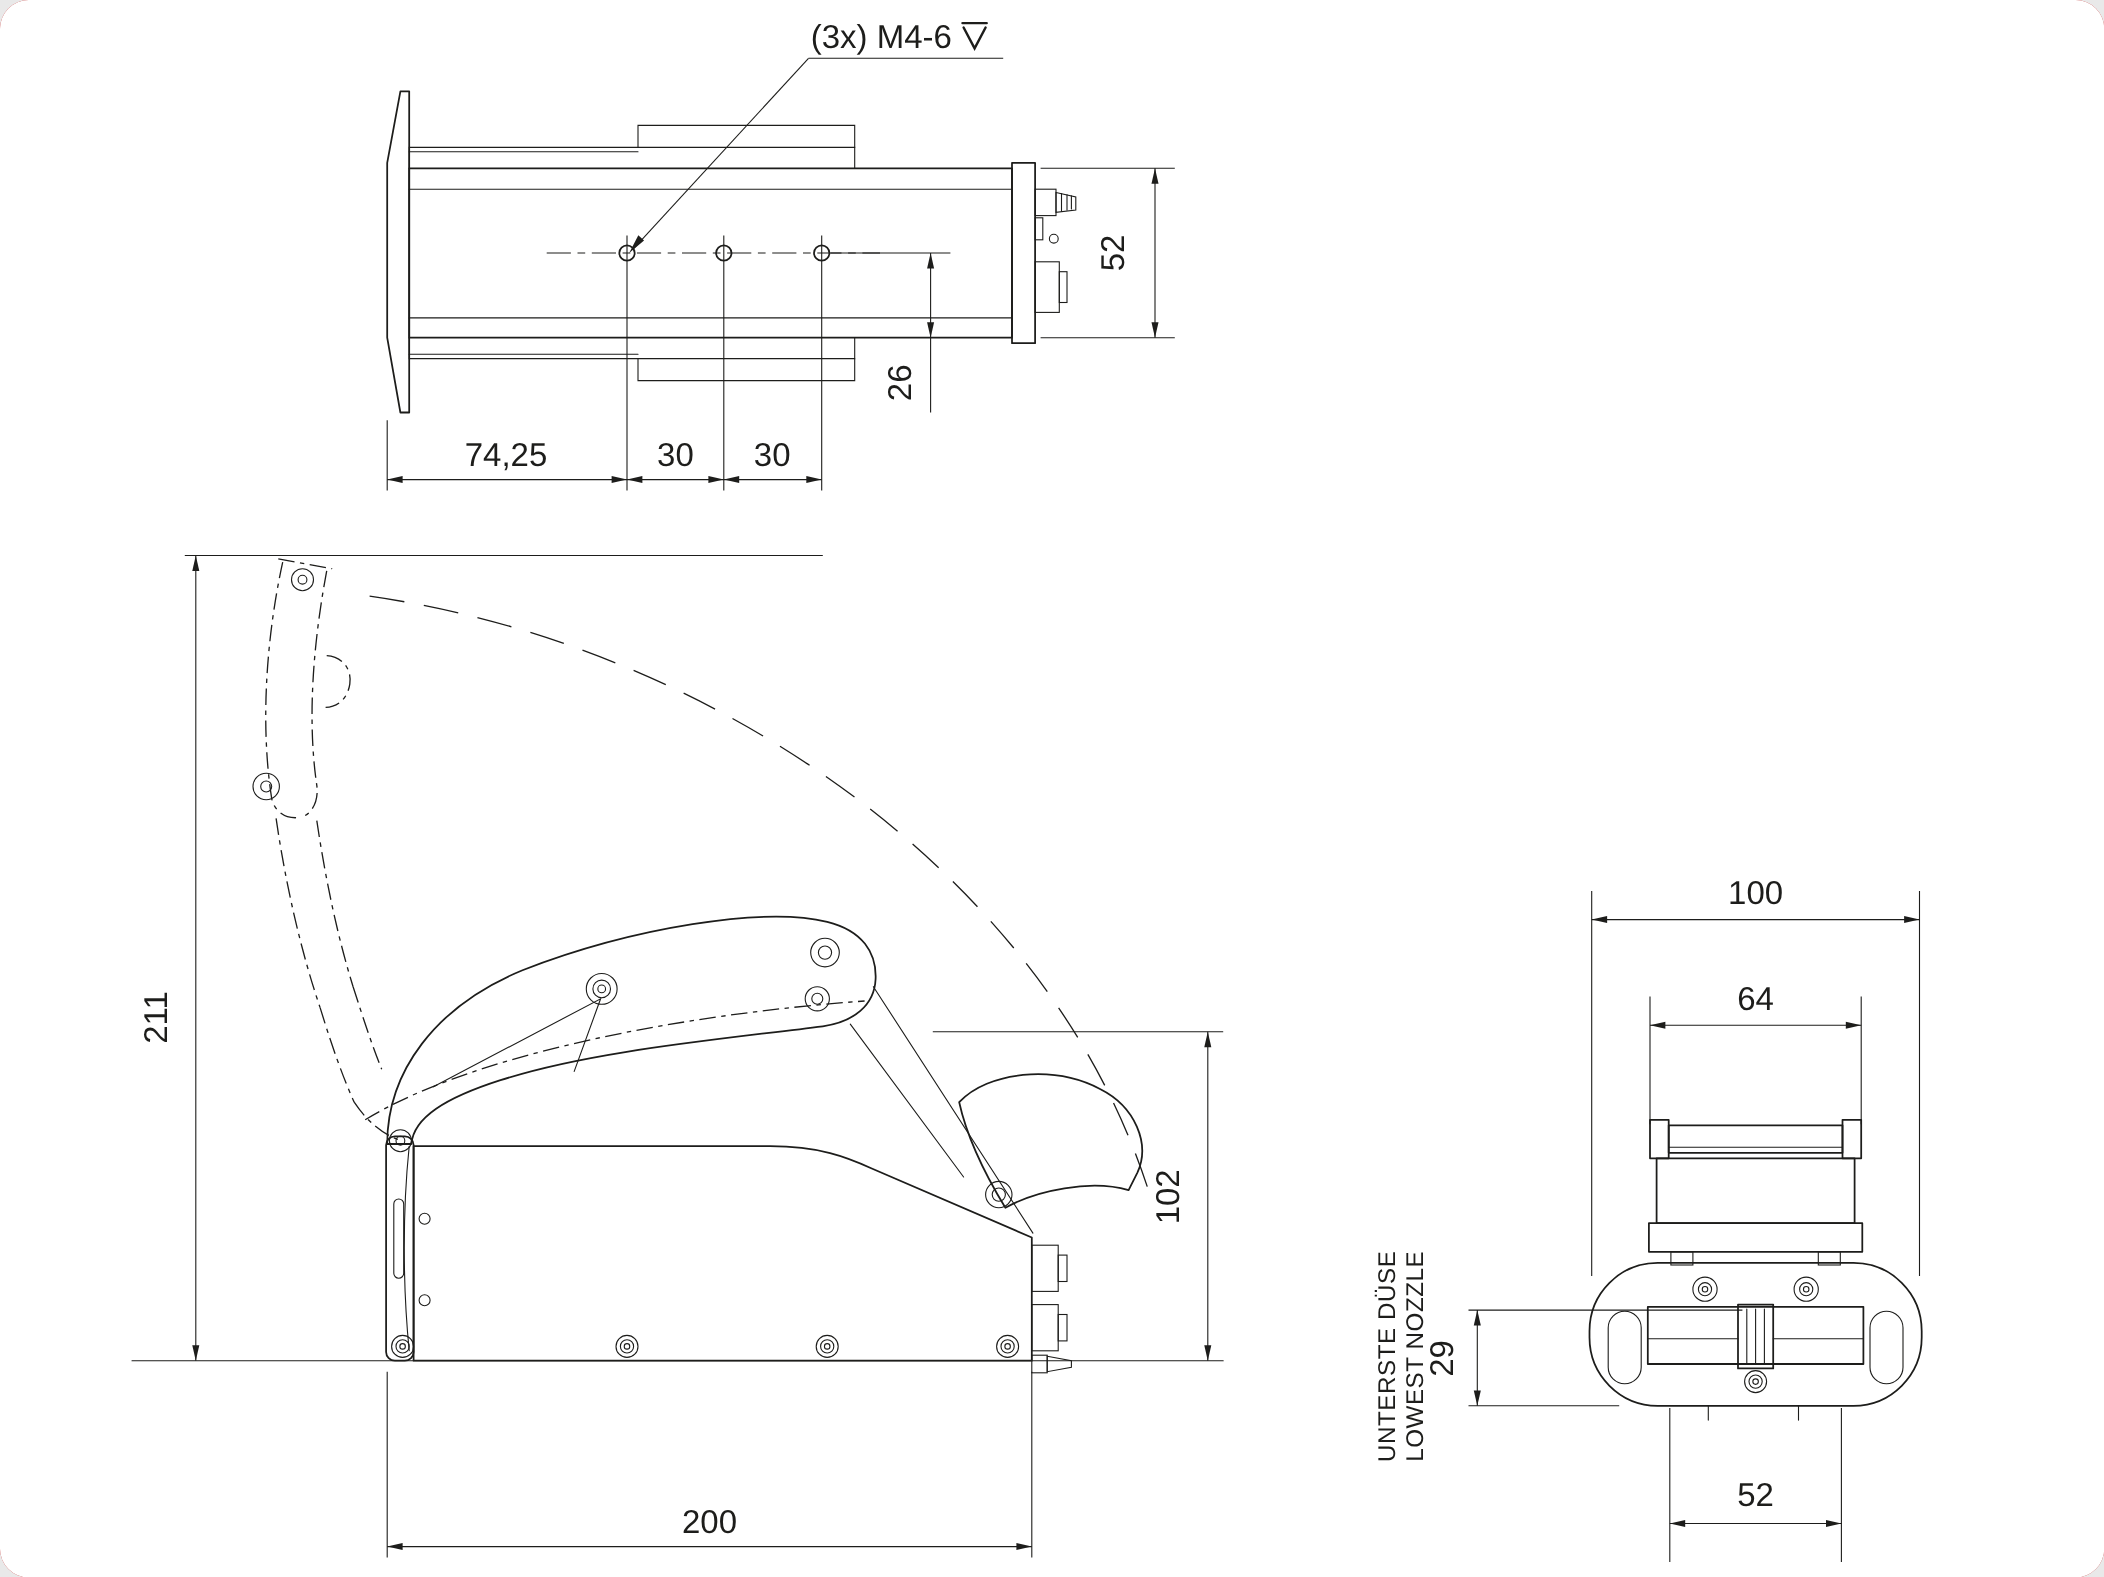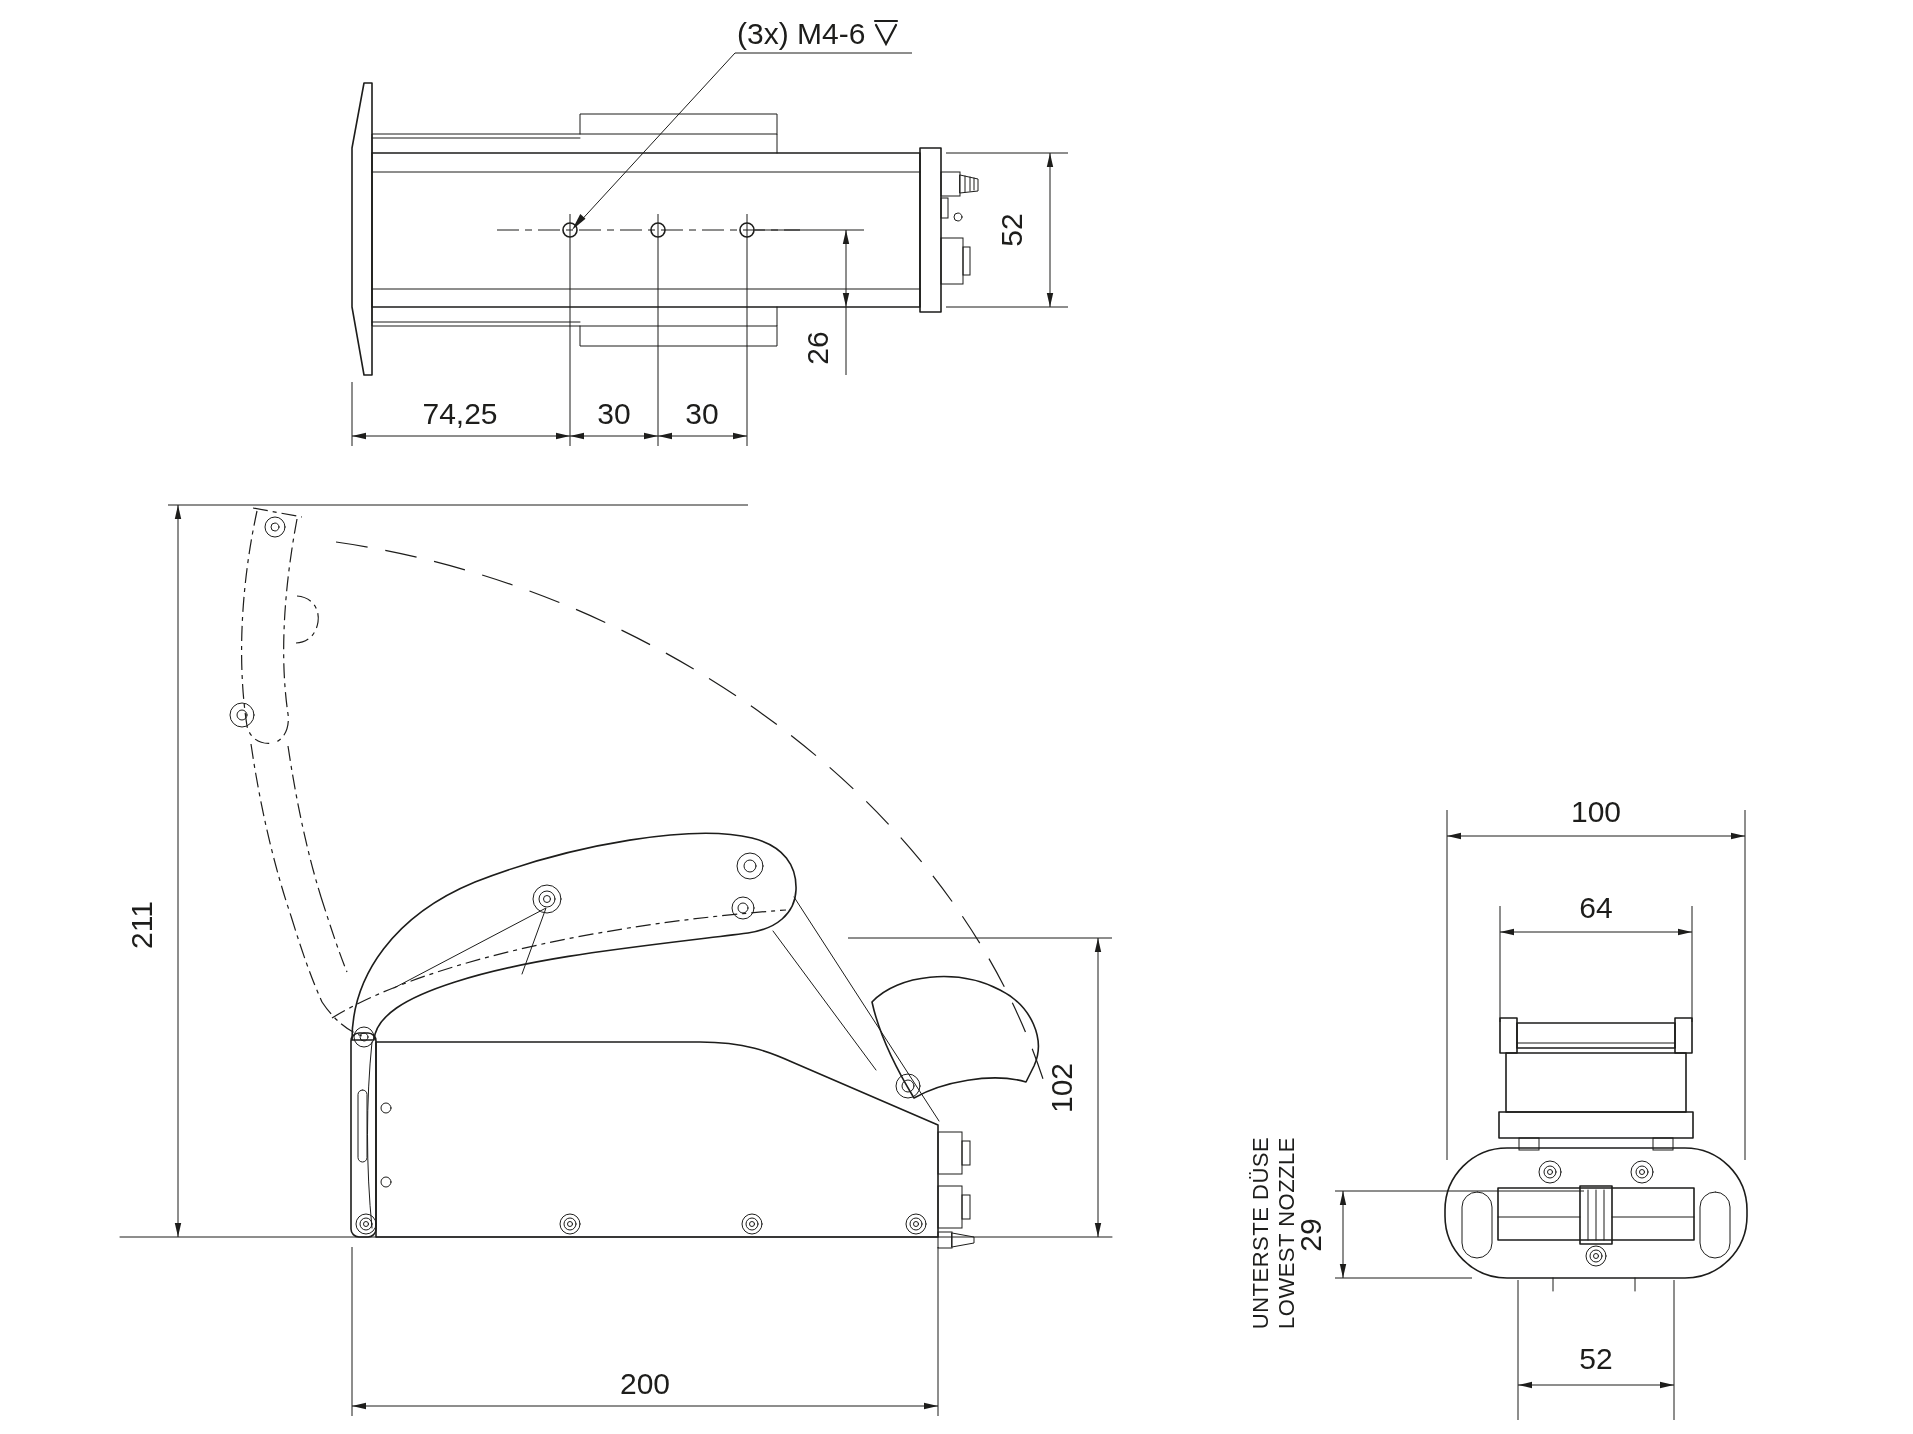--- a/index.html
+++ b/index.html
@@ -1,16 +1,16 @@
 <!DOCTYPE html>
 <html><head>
 <meta charset="utf-8">
 <style>
   html,body{margin:0;padding:0;background:#e9e9e9;}
-  .sheet{width:1913px;height:1434px;background:#b91c1c;position:relative;overflow:hidden;}
+  .sheet{width:1913px;height:1434px;background:#b91c1c;position:relative;overflow:hidden;border-radius:26px;}
   svg{display:block;}
   
   .edge{fill:none;stroke:#1d1d1b;stroke-width:1.6;stroke-linecap:round;stroke-linejoin:round;}
   .thin{fill:none;stroke:#1d1d1b;stroke-width:1;stroke-linecap:round;}
   
   .dim{fill:none;stroke:#1d1d1b;stroke-width:1;}
   .arr{fill:#1d1d1b;stroke:none;}
   .cl{fill:none;stroke:#1d1d1b;stroke-width:1;stroke-dasharray:22 6 7 6;}
   .phantom{fill:none;stroke:#1d1d1b;stroke-width:1.2;stroke-dasharray:15 5 4 5;}
   .arc{fill:none;stroke:#1d1d1b;stroke-width:1.2;stroke-dasharray:32 18;}

